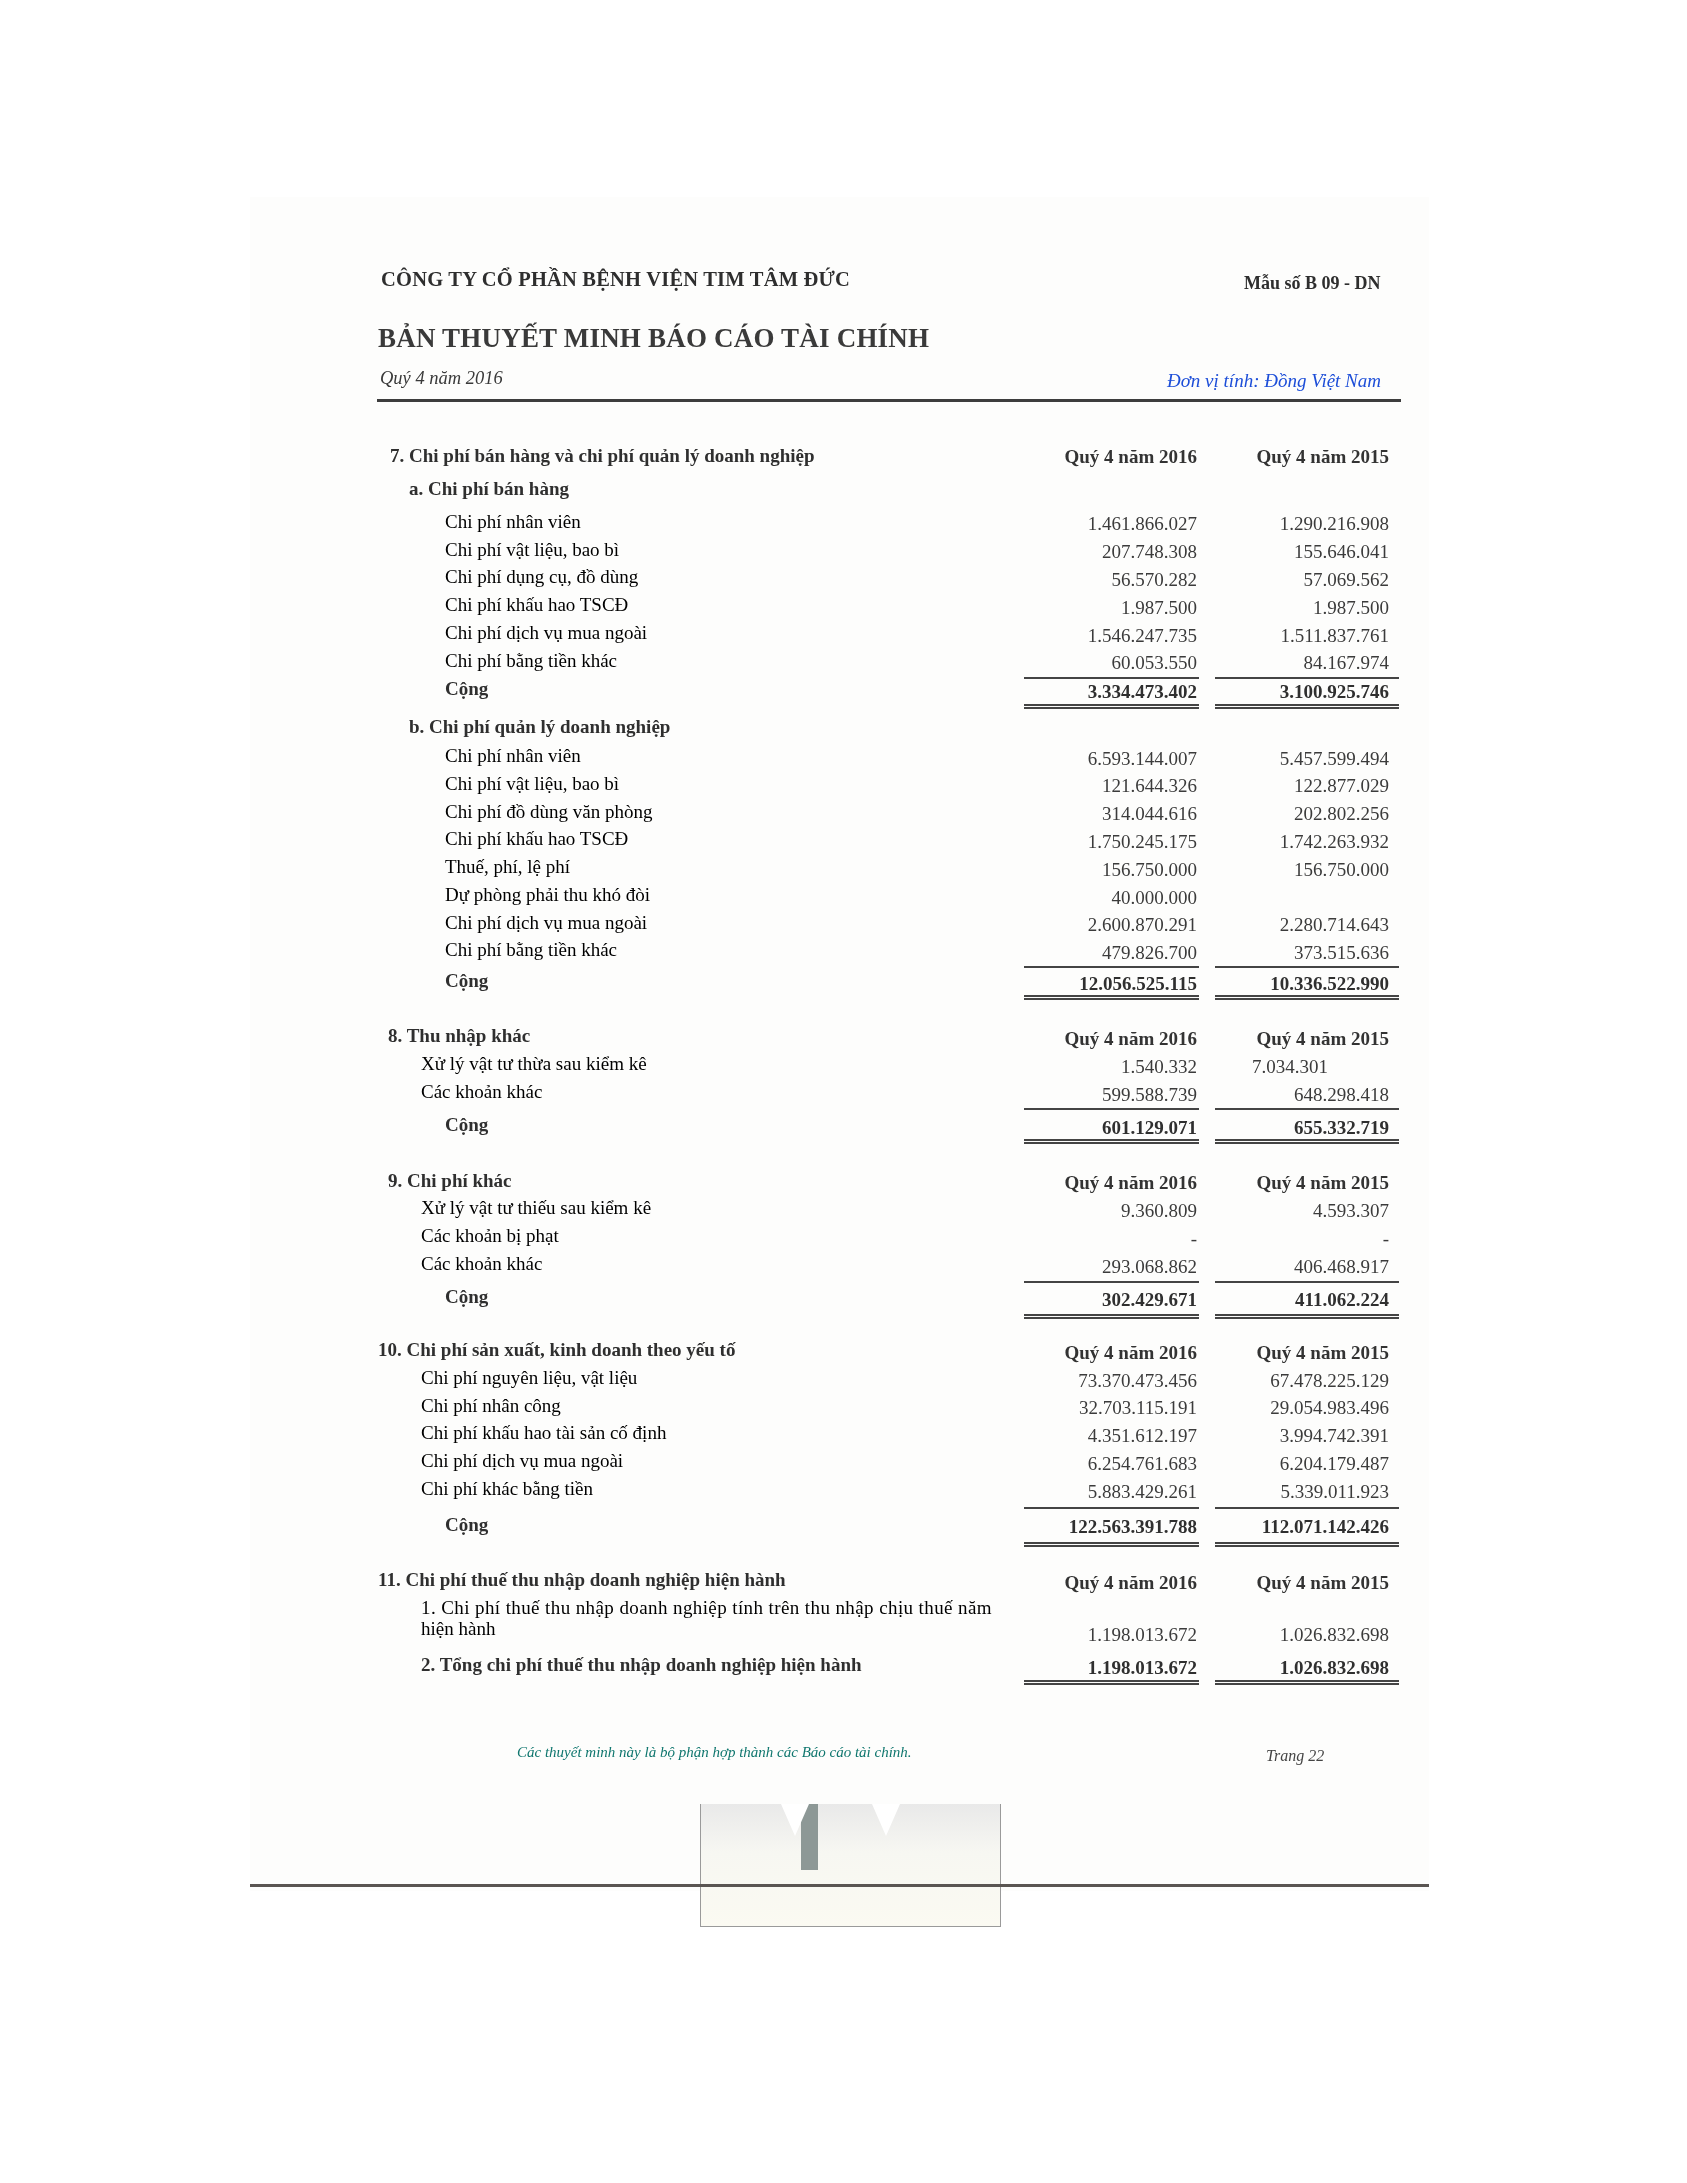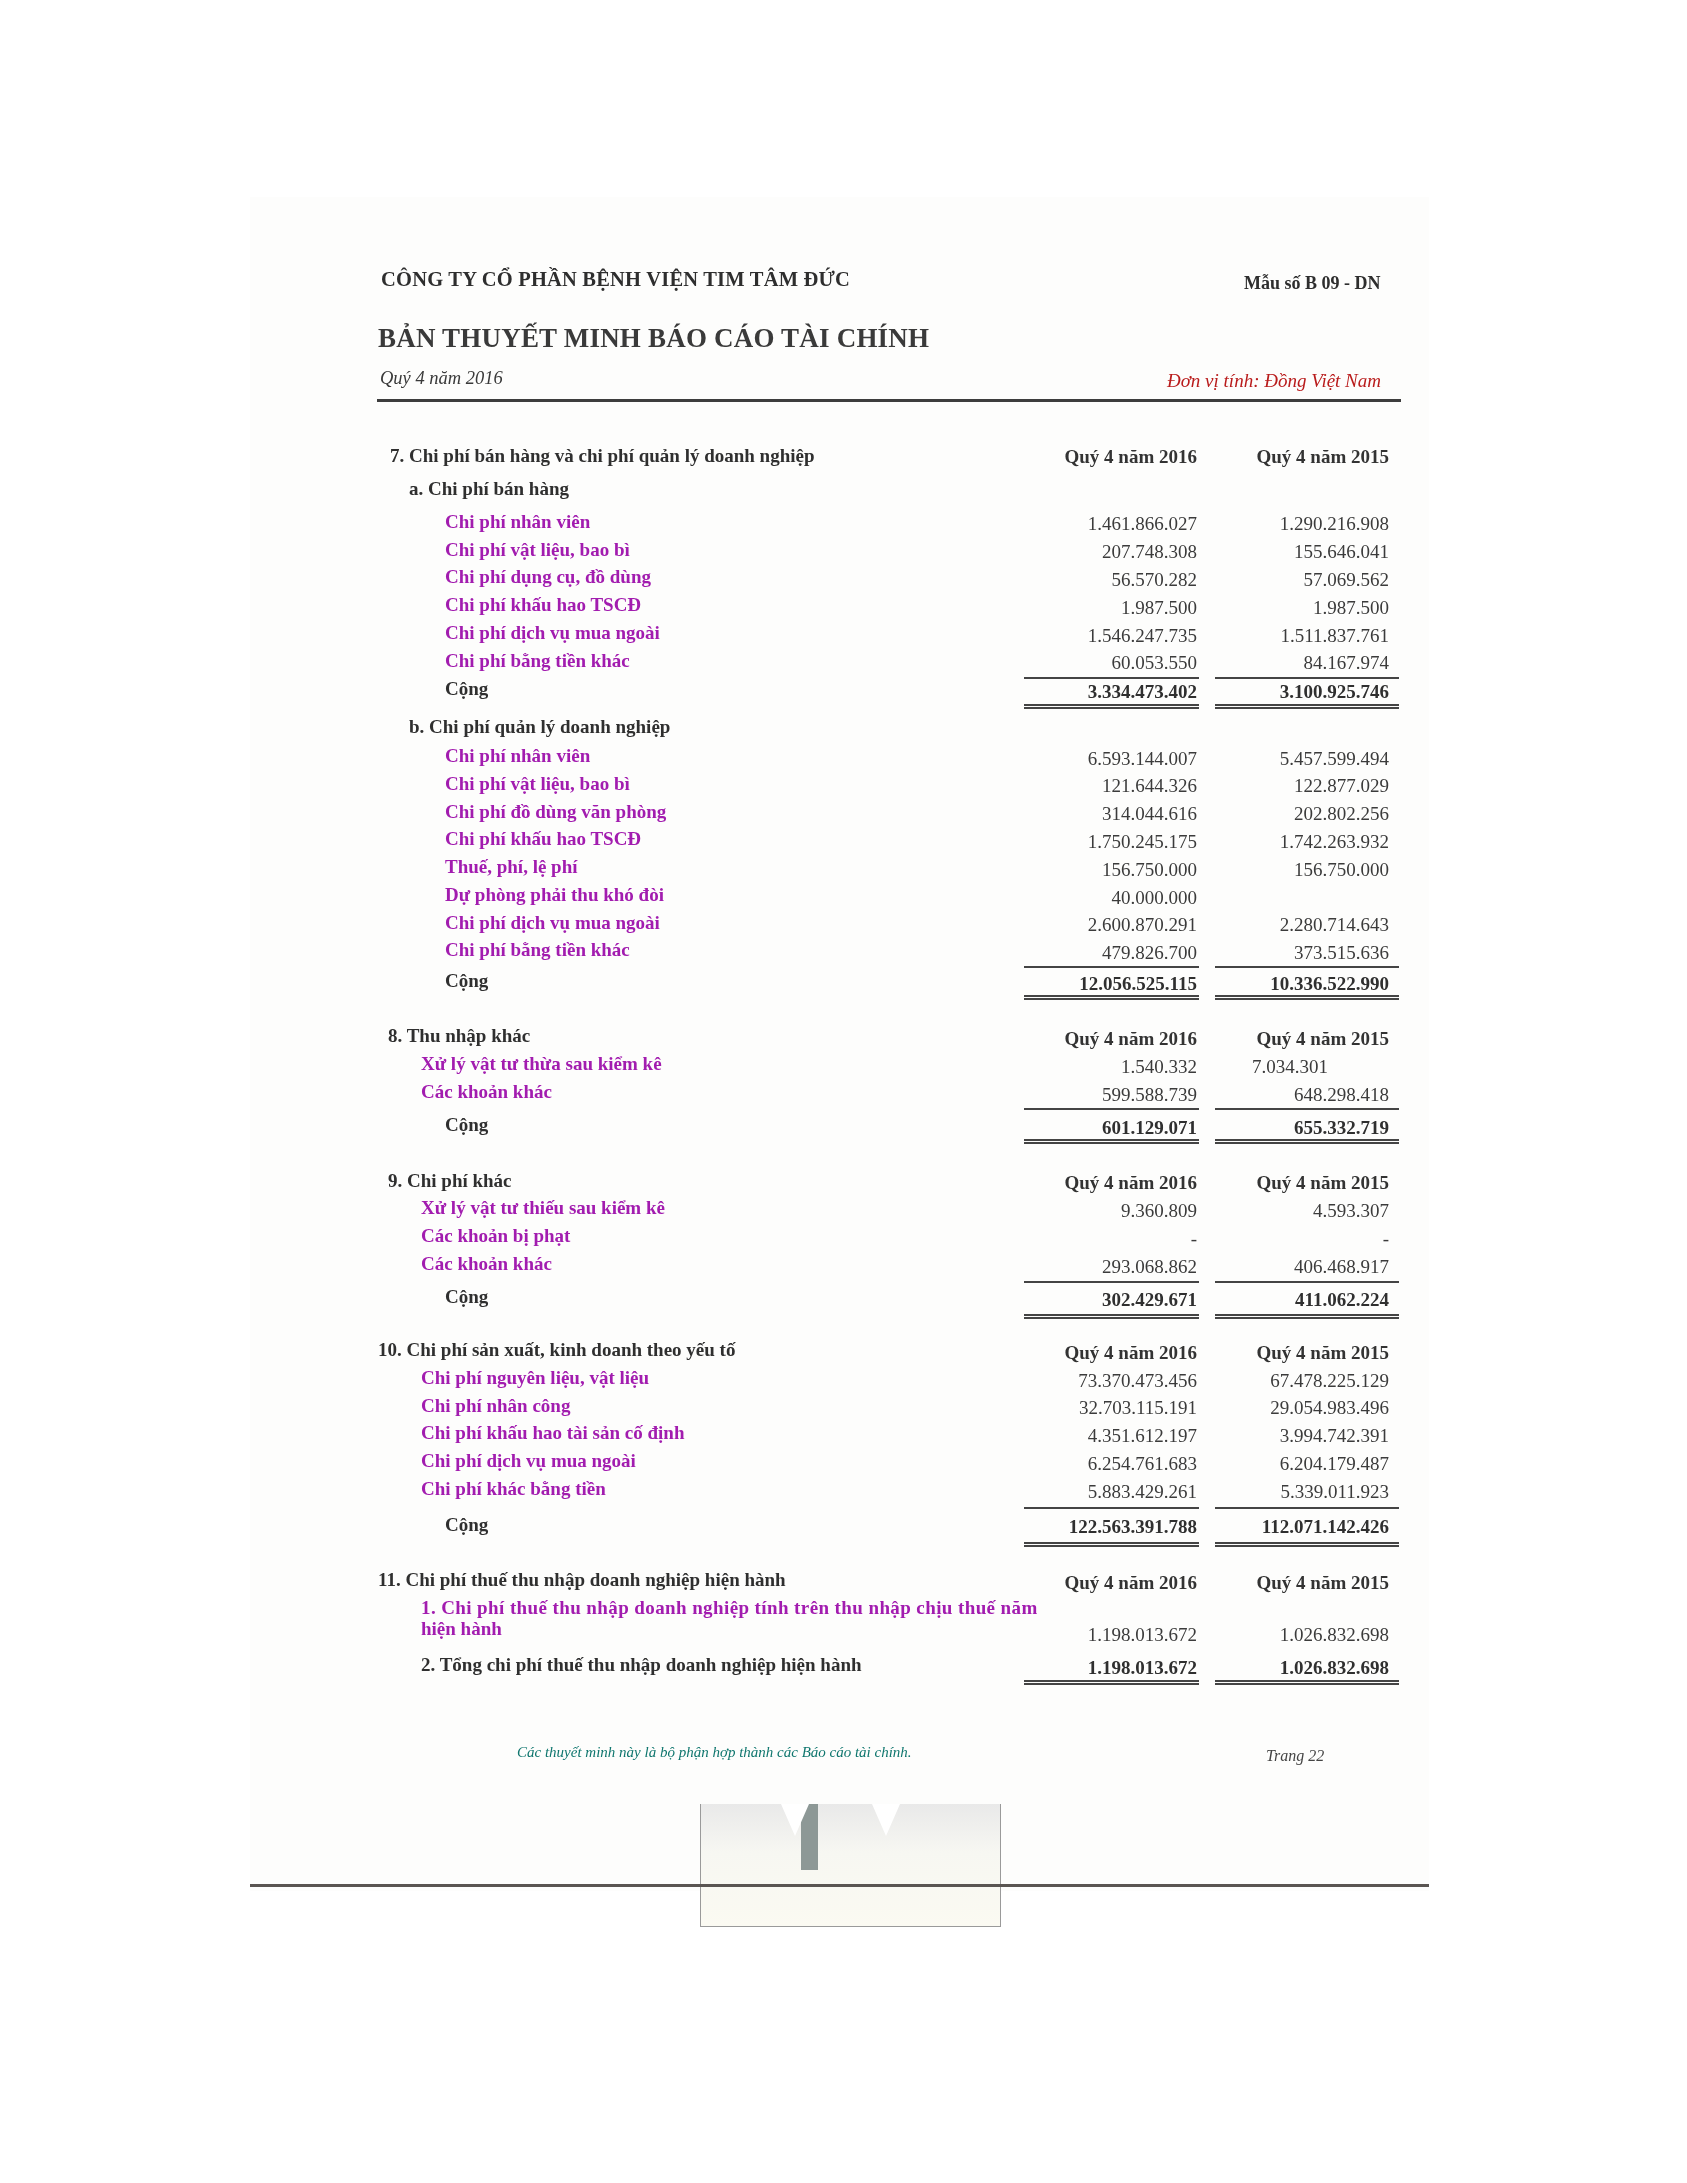--- a/index.html
+++ b/index.html
@@ -5,24 +5,24 @@
   html, body { margin:0; padding:0; }
   body { width:1687px; height:2183px; background:#ffffff; position:relative; overflow:hidden;
          font-family:"Liberation Serif","DejaVu Serif",serif; color:#333; }
   .paper { position:absolute; left:250px; top:197px; width:1179px; height:1694px; background:#fdfdfc; }
   .bottom-rule { position:absolute; left:250px; top:1884px; width:1179px; height:3.3px; background:#5a5552; }
   .abs { position:absolute; white-space:nowrap; }
   .company { left:381px; top:268px; font-size:20.5px; font-weight:bold; letter-spacing:0.2px; color:#2e2e2e; }
   .form-no { left:1244px; top:273px; font-size:18px; font-weight:bold; color:#2e2e2e; }
   .doc-title { left:378px; top:323px; font-size:27px; font-weight:bold; color:#3a3a3a; letter-spacing:0.2px; }
   .period { left:380px; top:368px; font-size:18.5px; font-style:italic; color:#3a3a3a; }
-  .unit { left:1167px; top:370px; font-size:19px; font-style:italic; color:#b91c1c; }
+  .unit { left:1167px; top:370px; font-size:19px; font-style:italic; color:#1d4ed8; }
   .head-rule { position:absolute; left:377px; top:399px; width:1024px; height:2.6px; background:#3d3d3d; }
 
-  .lbl { position:absolute; white-space:nowrap; font-size:19px; color:#a21caf;font-weight:bold; }
+  .lbl { position:absolute; white-space:nowrap; font-size:19px; color:#000000; }
   .lbl.b { font-weight:bold; color:#2f2f2f; }
   .num { position:absolute; white-space:nowrap; font-size:19px; color:#3b3b3b; text-align:right; width:198px; }
   .num.b { font-weight:bold; color:#2f2f2f; }
   .c1 { left:999px; }
   .c2 { left:1191px; }
   .colhead { position:absolute; white-space:nowrap; font-size:19px; font-weight:bold; color:#333; text-align:right; width:198px; }
 
   .rule1 { position:absolute; height:2px; background:#444; }
   .rule2 { position:absolute; height:4.6px; border-top:2px solid #444; border-bottom:2px solid #444; box-sizing:border-box; }
   .r1 { left:1024px; width:175px; }

